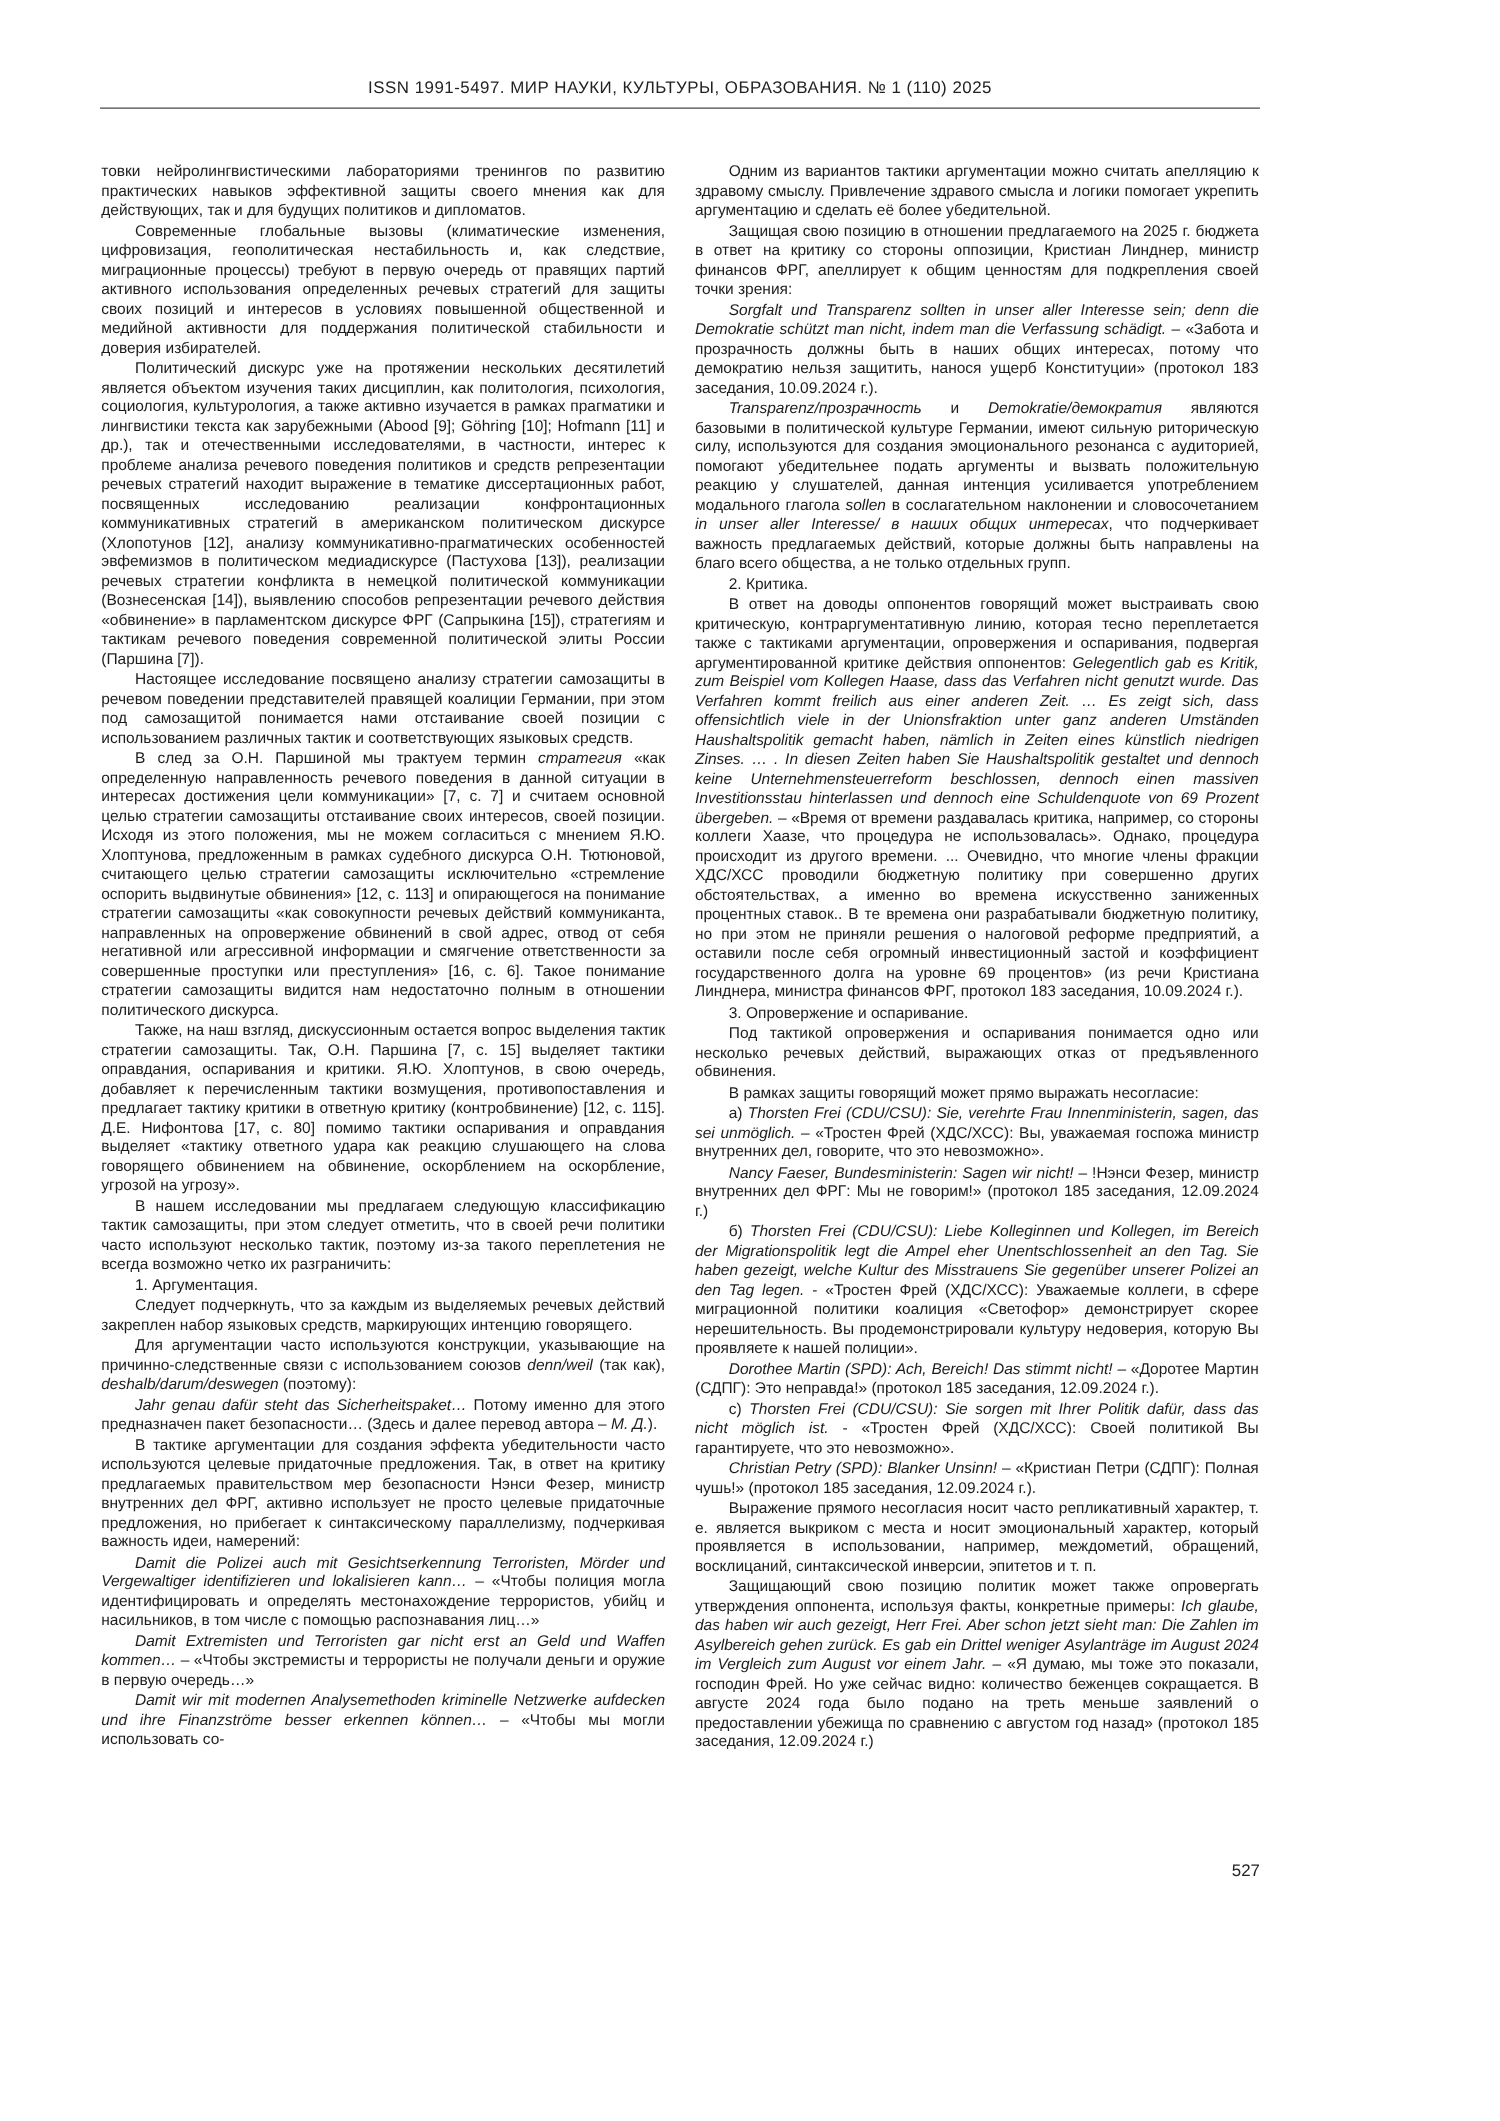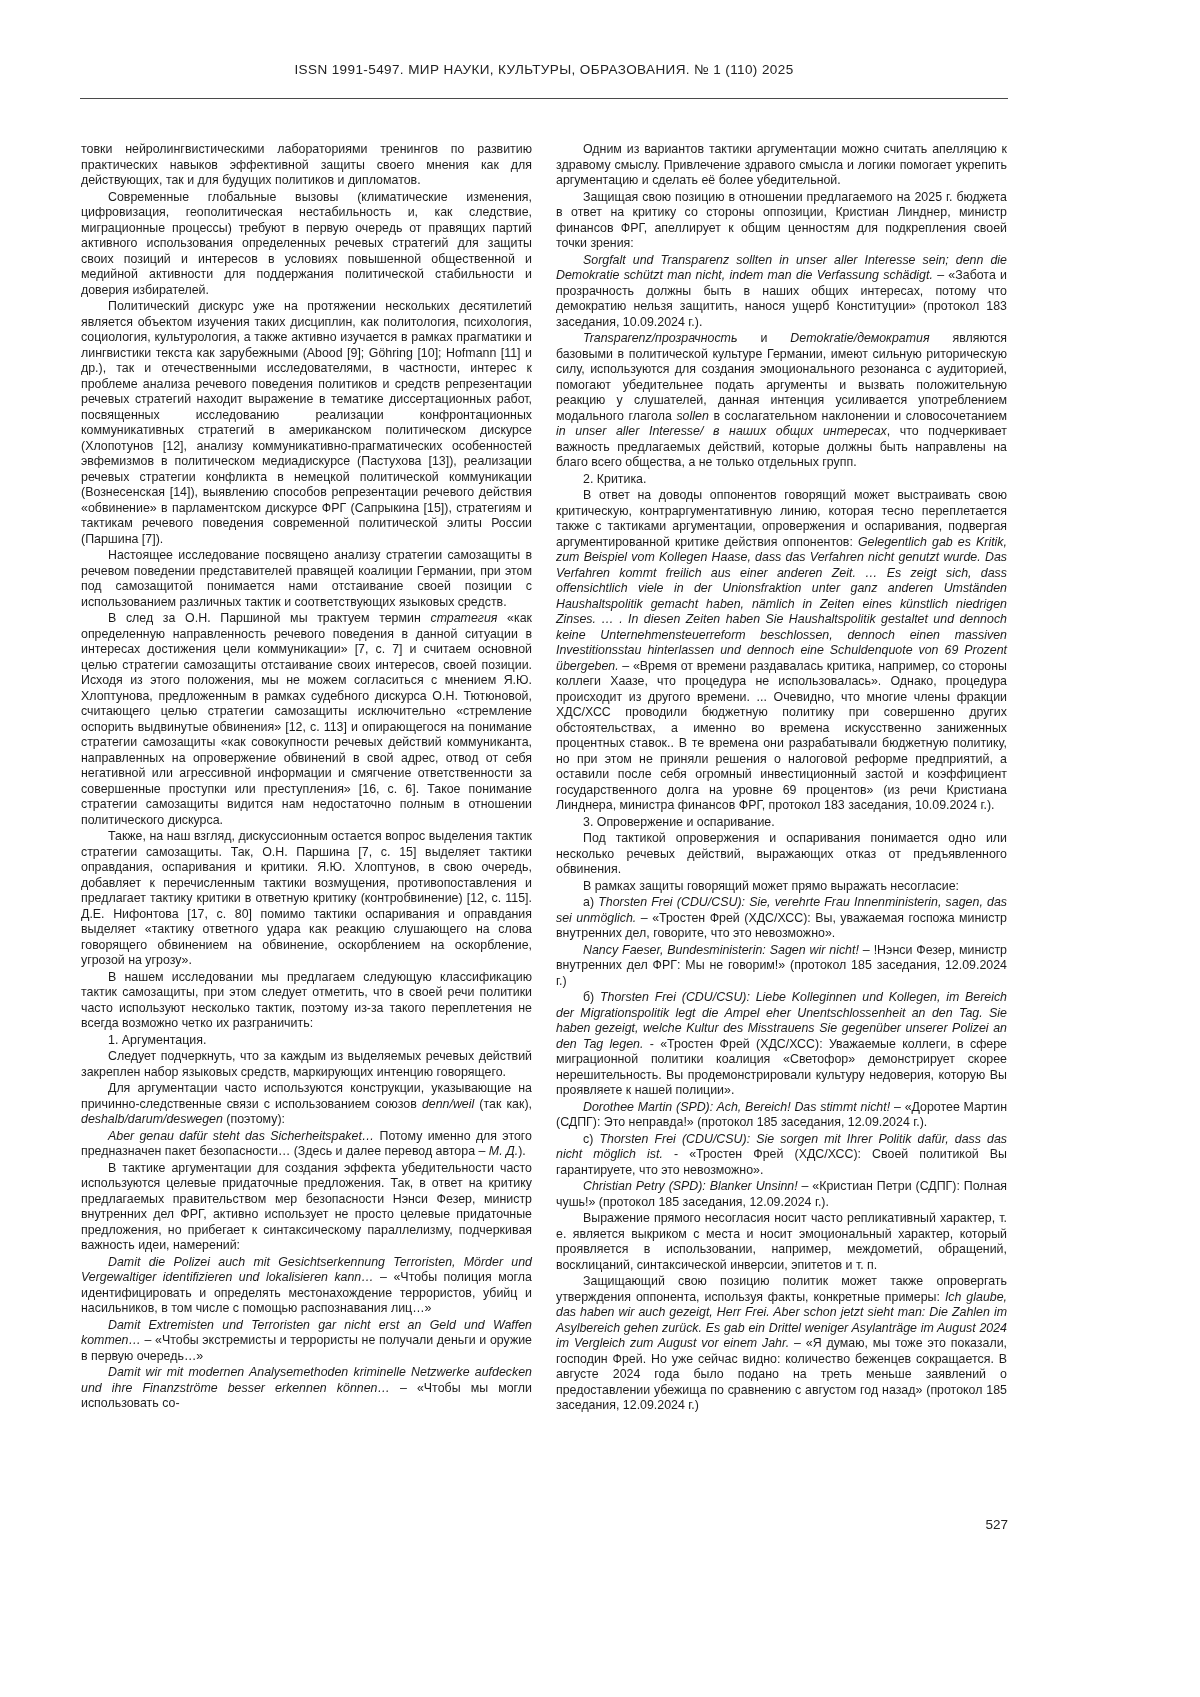--- a/index.html
+++ b/index.html
@@ -12,21 +12,21 @@
     font-family: "Liberation Sans", sans-serif;
     position: relative;
     padding: 62px 192px 0 80px;
     overflow: hidden;
   }
   .header {
     text-align: center;
     font-size: 13.5px;
     letter-spacing: 0.4px;
     color: #222222;
-    padding-bottom: 21px;
+    padding-bottom: 9px;
     border-bottom: 1px solid #4a4a4a;
     margin-bottom: 42px;
   }
   .columns {
     display: flex;
     gap: 22px;
   }
   .col {
     width: 453px;
     flex: 0 0 453px;
@@ -36,21 +36,20 @@
   }
   .para { margin: 1px; text-indent: 27px; }
   .para.first { text-indent: 0; }
   .it { font-style: italic; }
   .page-number {
     position: absolute;
     top: 1489px;
     right: 192px;
     font-size: 13.5px;
     color: #222222;
-    margin-top: 28px;
   }
 </style>
 </head>
 <body>
 
 <div class="page">
   <div class="header">
     <span>ISSN 1991-5497. МИР НАУКИ, КУЛЬТУРЫ, ОБРАЗОВАНИЯ.  № 1 (110) 2025</span>
   </div>
   <div class="columns">
@@ -58,21 +57,21 @@
         <p class="para first"><span>товки нейролингвистическими лабораториями тренингов по развитию практических навыков эффективной защиты своего мнения как для действующих, так и для будущих политиков и дипломатов.</span></p>
         <p class="para"><span>Современные глобальные вызовы (климатические изменения, цифровизация, геополитическая нестабильность и, как следствие, миграционные процессы) требуют в первую очередь от правящих партий активного использования определенных речевых стратегий для защиты своих позиций и интересов в условиях повышенной общественной и медийной активности для поддержания политической стабильности и доверия избирателей.</span></p>
         <p class="para"><span>Политический дискурс уже на протяжении нескольких десятилетий является объектом изучения таких дисциплин, как политология, психология, социология, культурология, а также активно изучается в рамках прагматики и лингвистики текста как зарубежными (Abood [9]; Göhring [10]; Hofmann [11] и др.), так и отечественными исследователями, в частности, интерес к проблеме анализа речевого поведения политиков и средств репрезентации речевых стратегий находит выражение в тематике диссертационных работ, посвященных исследованию реализации конфронтационных коммуникативных стратегий в американском политическом дискурсе (Хлопотунов [12], анализу коммуникативно-прагматических особенностей эвфемизмов в политическом медиадискурсе (Пастухова [13]), реализации речевых стратегии конфликта в немецкой политической коммуникации (Вознесенская [14]), выявлению способов репрезентации речевого действия «обвинение» в парламентском дискурсе ФРГ (Сапрыкина [15]), стратегиям и тактикам речевого поведения современной политической элиты России (Паршина [7]).</span></p>
         <p class="para"><span>Настоящее исследование посвящено анализу стратегии самозащиты в речевом поведении представителей правящей коалиции Германии, при этом под самозащитой понимается нами отстаивание своей позиции с использованием различных тактик и соответствующих языковых средств.</span></p>
         <p class="para"><span>В след за О.Н. Паршиной мы трактуем термин </span><span class="it">стратегия</span><span> «как определенную направленность речевого поведения в данной ситуации в интересах достижения цели коммуникации» [7, с. 7] и считаем основной целью стратегии самозащиты отстаивание своих интересов, своей позиции. Исходя из этого положения, мы не можем согласиться с мнением Я.Ю. Хлоптунова, предложенным в рамках судебного дискурса О.Н. Тютюновой, считающего целью стратегии самозащиты исключительно «стремление оспорить выдвинутые обвинения» [12, с. 113] и опирающегося на понимание стратегии самозащиты «как совокупности речевых действий коммуниканта, направленных на опровержение обвинений в свой адрес, отвод от себя негативной или агрессивной информации и смягчение ответственности за совершенные проступки или преступления» [16, с. 6]. Такое понимание стратегии самозащиты видится нам недостаточно полным в отношении политического дискурса.</span></p>
         <p class="para"><span>Также, на наш взгляд, дискуссионным остается вопрос выделения тактик стратегии самозащиты. Так, О.Н. Паршина [7, с. 15] выделяет тактики оправдания, оспаривания и критики. Я.Ю. Хлоптунов, в свою очередь, добавляет к перечисленным тактики возмущения, противопоставления и предлагает тактику критики в ответную критику (контробвинение) [12, с. 115]. Д.Е. Нифонтова [17, с. 80] помимо тактики оспаривания и оправдания выделяет «тактику ответного удара как реакцию слушающего на слова говорящего обвинением на обвинение, оскорблением на оскорбление, угрозой на угрозу».</span></p>
         <p class="para"><span>В нашем исследовании мы предлагаем следующую классификацию тактик самозащиты, при этом следует отметить, что в своей речи политики часто используют несколько тактик, поэтому из-за такого переплетения не всегда возможно четко их разграничить:</span></p>
         <p class="para"><span>1. Аргументация.</span></p>
         <p class="para"><span>Следует подчеркнуть, что за каждым из выделяемых речевых действий закреплен набор языковых средств, маркирующих интенцию говорящего.</span></p>
         <p class="para"><span>Для аргументации часто используются конструкции, указывающие на причинно-следственные связи с использованием союзов </span><span class="it">denn/weil</span><span> (так как), </span><span class="it">deshalb/darum/deswegen</span><span> (поэтому):</span></p>
-        <p class="para"><span class="it">Aber genau dafür steht das Sicherheitspaket…</span><span> Потому именно для этого предназначен пакет безопасности… (Здесь и далее перевод автора – </span><span class="it">М. Д.</span><span>).</span></p>
+        <p class="para"><span class="it">Jahr genau dafür steht das Sicherheitspaket…</span><span> Потому именно для этого предназначен пакет безопасности… (Здесь и далее перевод автора – </span><span class="it">М. Д.</span><span>).</span></p>
         <p class="para"><span>В тактике аргументации для создания эффекта убедительности часто используются целевые придаточные предложения. Так, в ответ на критику предлагаемых правительством мер безопасности Нэнси Фезер, министр внутренних дел ФРГ, активно использует не просто целевые придаточные предложения, но прибегает к синтаксическому параллелизму, подчеркивая важность идеи, намерений:</span></p>
         <p class="para"><span class="it">Damit die Polizei auch mit Gesichtserkennung Terroristen, Mörder und Vergewaltiger identifizieren und lokalisieren kann…</span><span> – «Чтобы полиция могла идентифицировать и определять местонахождение террористов, убийц и насильников, в том числе с помощью распознавания лиц…»</span></p>
         <p class="para"><span class="it">Damit Extremisten und Terroristen gar nicht erst an Geld und Waffen kommen…</span><span> – «Чтобы экстремисты и террористы не получали деньги и оружие в первую очередь…»</span></p>
         <p class="para"><span class="it">Damit wir mit modernen Analysemethoden kriminelle Netzwerke aufdecken und ihre Finanzströme besser erkennen können…</span><span> – «Чтобы мы могли использовать со-</span></p>
       </div>
     <div class="col" id="col-right">
         <p class="para"><span>Одним из вариантов тактики аргументации можно считать апелляцию к здравому смыслу. Привлечение здравого смысла и логики помогает укрепить аргументацию и сделать её более убедительной.</span></p>
         <p class="para"><span>Защищая свою позицию в отношении предлагаемого на 2025 г. бюджета в ответ на критику со стороны оппозиции, Кристиан Линднер, министр финансов ФРГ, апеллирует к общим ценностям для подкрепления своей точки зрения:</span></p>
         <p class="para"><span class="it">Sorgfalt und Transparenz sollten in unser aller Interesse sein; denn die Demokratie schützt man nicht, indem man die Verfassung schädigt.</span><span> – «Забота и прозрачность должны быть в наших общих интересах, потому что демократию нельзя защитить, нанося ущерб Конституции» (протокол 183 заседания, 10.09.2024 г.).</span></p>
         <p class="para"><span class="it">Transparenz/прозрачность</span><span> и </span><span class="it">Demokratie/демократия</span><span> являются базовыми в политической культуре Германии, имеют сильную риторическую силу, используются для создания эмоционального резонанса с аудиторией, помогают убедительнее подать аргументы и вызвать положительную реакцию у слушателей, данная интенция усиливается употреблением модального глагола </span><span class="it">sollen</span><span> в сослагательном наклонении и словосочетанием </span><span class="it">in unser aller Interesse/ в наших общих интересах</span><span>, что подчеркивает важность предлагаемых действий, которые должны быть направлены на благо всего общества, а не только отдельных групп.</span></p>

